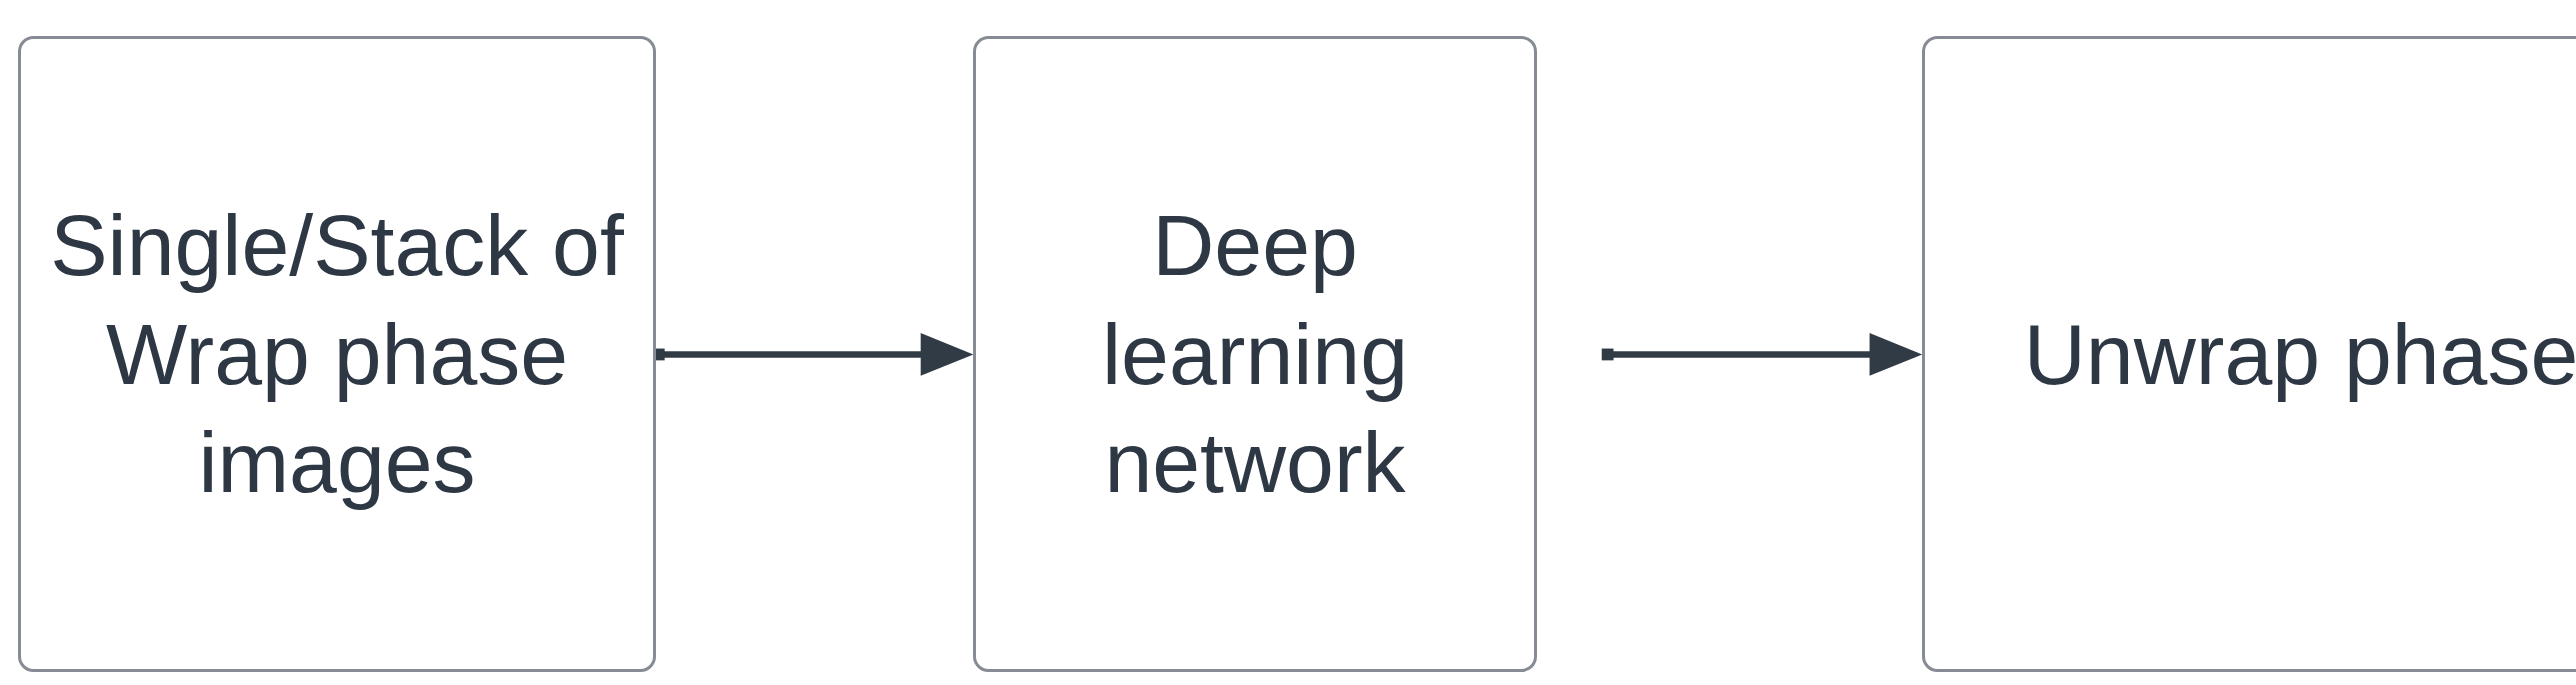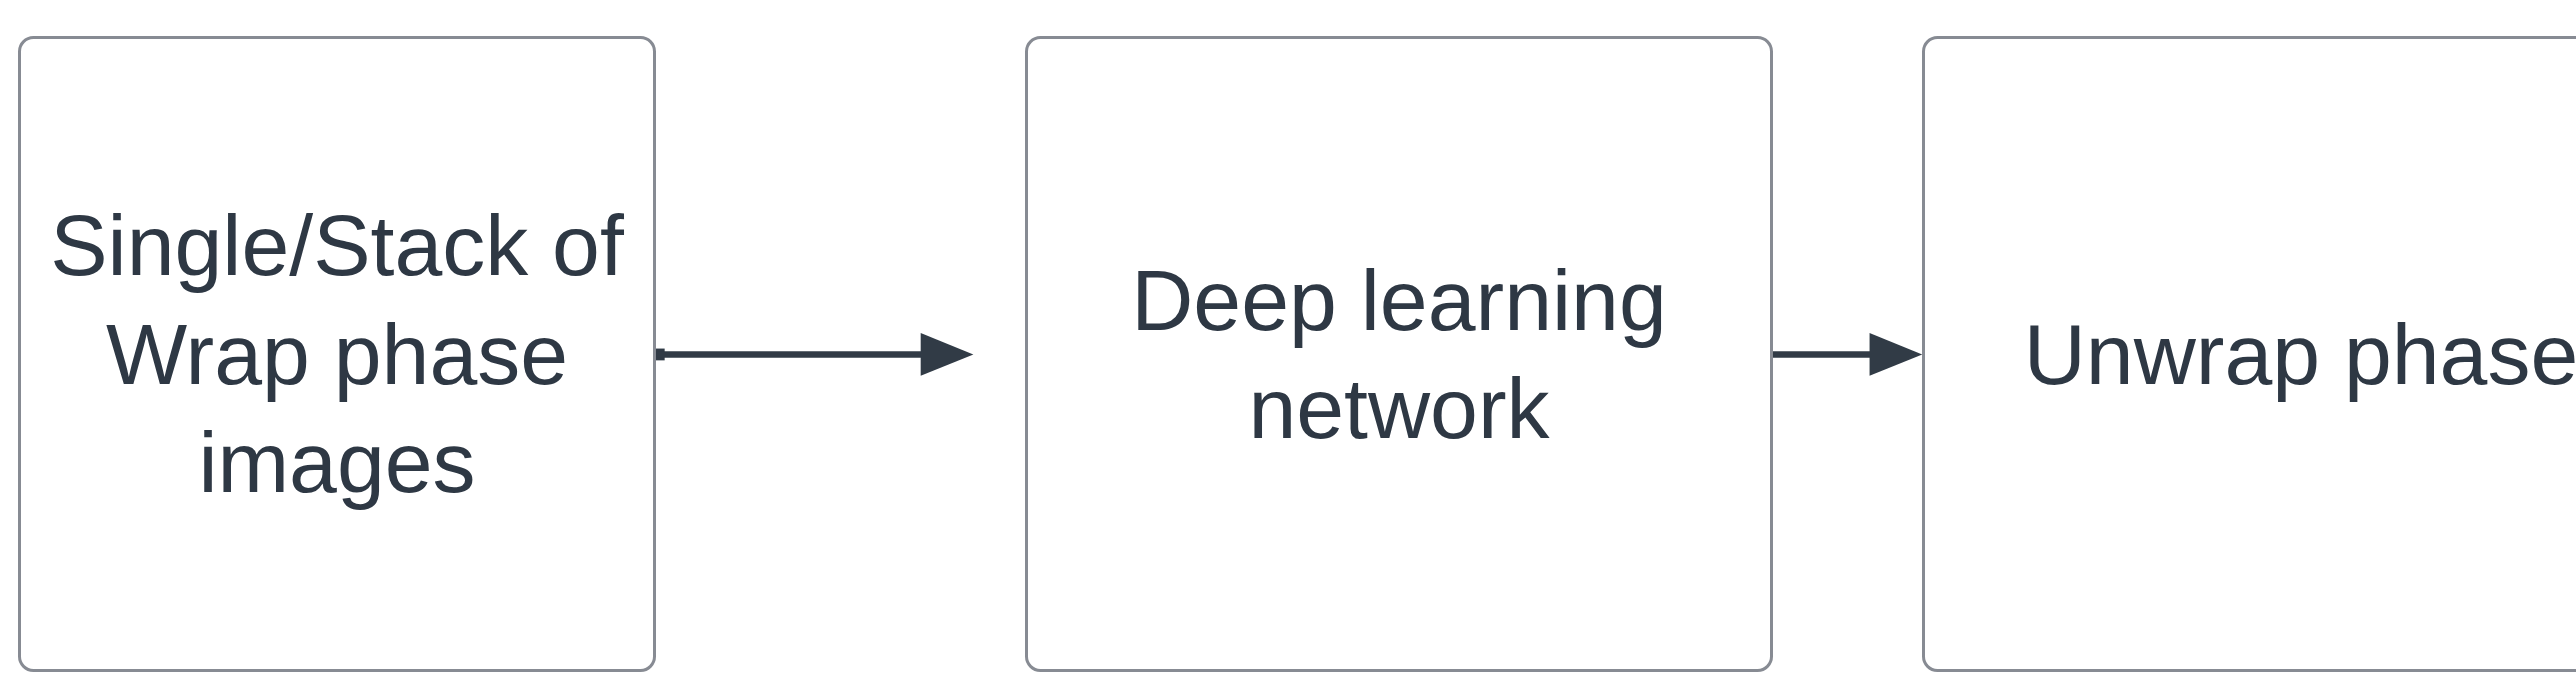--- a/index.html
+++ b/index.html
@@ -26,21 +26,21 @@
     display: flex;
     align-items: center;
     justify-content: center;
     text-align: center;
     padding: 0 18px;
     color: var(--node-text-color, #2e3844);
     font-size: 86px;
     line-height: 1.26;
   }
   #node-input  { left: 18px;   width: 638px; }
-  #node-net    { left: 1025px; width: 748px; }
+  #node-net    { left: 973px; width: 564px; }
   #node-output { left: 1922px; width: 758px; }
   .arrows {
     position: absolute;
     left: 0;
     top: 0;
     color: var(--arrow-color, #313b46);
   }
   .arrows line    { stroke: currentColor; stroke-width: 7; }
   .arrows polygon { fill: currentColor; }
   .arrows rect    { fill: currentColor; }

